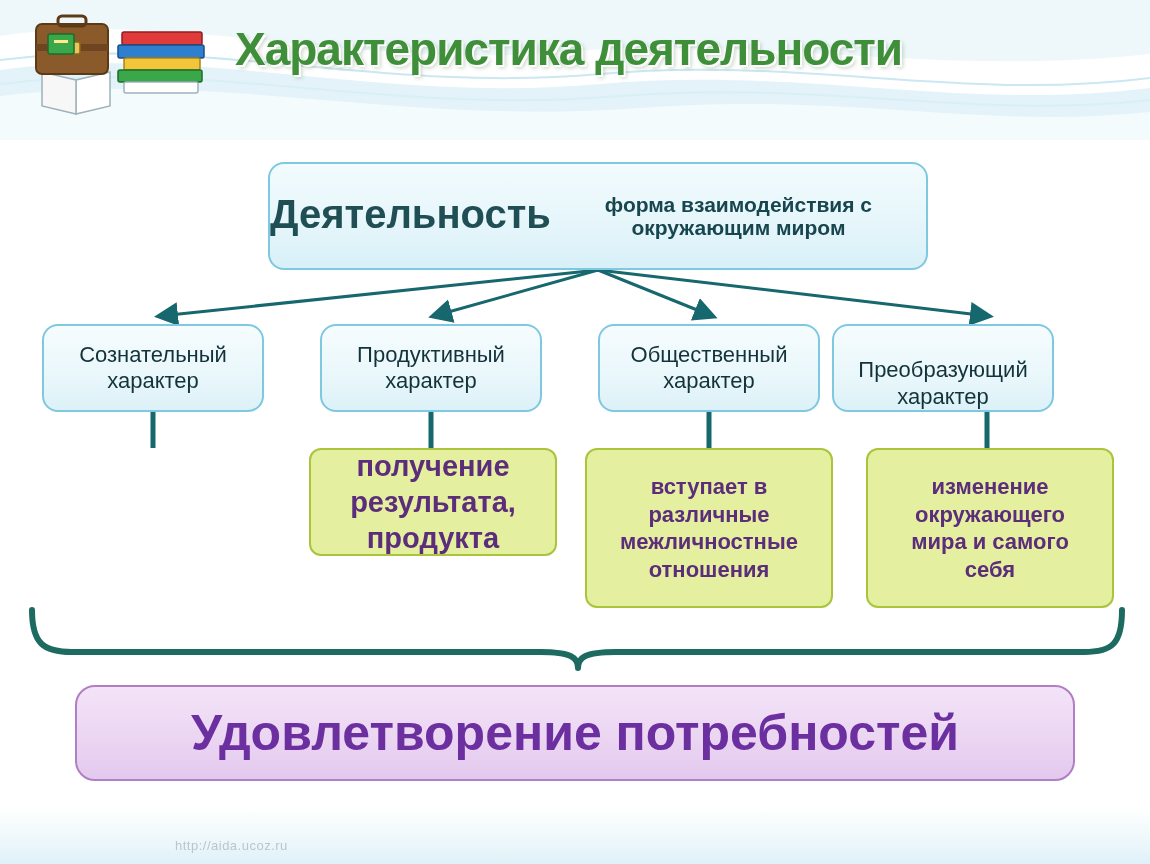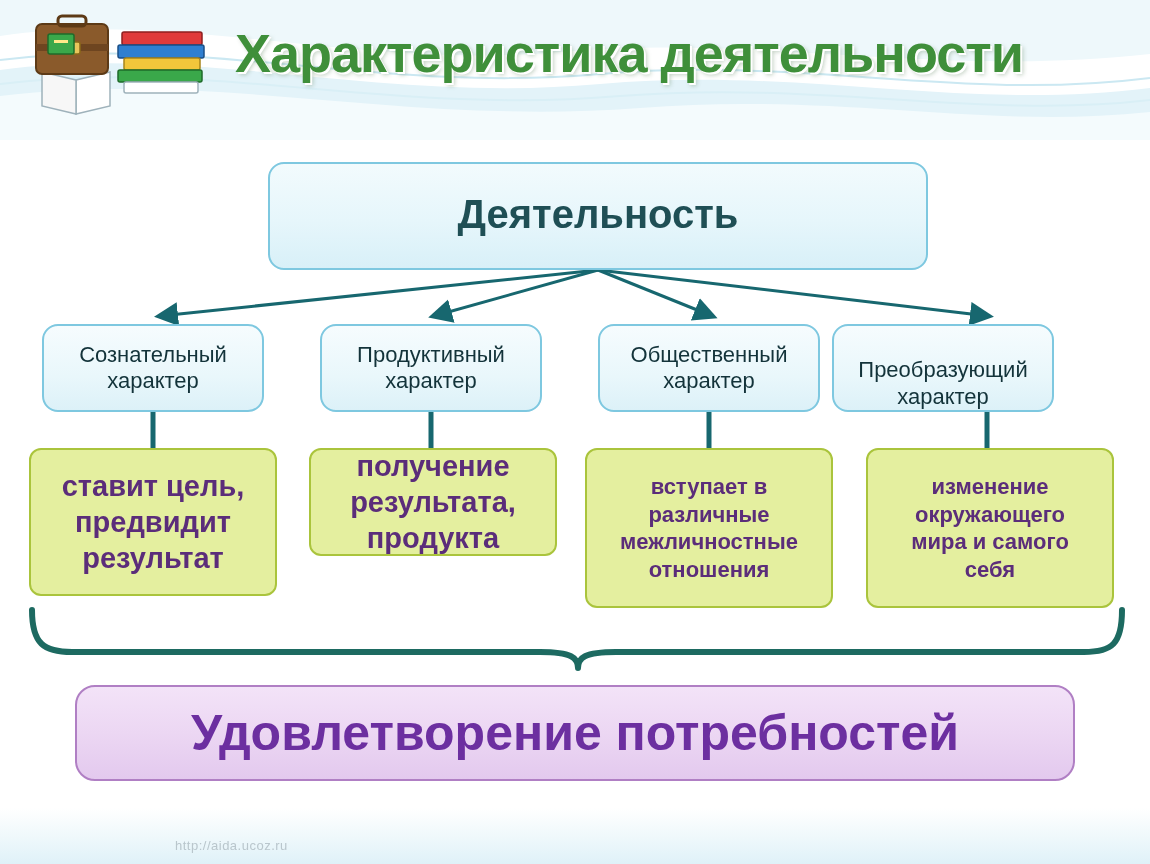--- a/index.html
+++ b/index.html
@@ -14,21 +14,21 @@
   .header{
     position:absolute;left:0;top:0;width:1150px;height:148px;
     background:linear-gradient(180deg,#ffffff 0%,#f2fbfd 40%,#e2f4fa 70%,#ffffff 100%);
     overflow:hidden;
   }
   .header .wave{
     position:absolute;left:0;top:0;width:1150px;height:148px;
   }
   .header-title{
     position:absolute;left:235px;top:22px;width:900px;height:82px;
-    font-size:54px;font-weight:bold;
+    font-size:46px;font-weight:bold;
     font-family:"Liberation Sans", sans-serif;
     color:#3f8f3a;
     letter-spacing:-1px;
     text-shadow:2px 2px 0 #ffffff, 3px 3px 4px rgba(120,150,120,.45);
     white-space:nowrap;
   }
   
   .clipart{position:absolute;left:18px;top:10px;width:200px;height:120px;}
   
   .canvas{position:absolute;left:0;top:148px;width:1150px;height:660px;}
@@ -151,44 +151,40 @@
     <path d="M431,264 L431,300" stroke="#17676f" stroke-width="5" fill="none"></path>
     <path d="M709,264 L709,300" stroke="#17676f" stroke-width="5" fill="none"></path>
     <path d="M987,264 L987,300" stroke="#17676f" stroke-width="5" fill="none"></path>
 
     <path d="M32,462 C32,496 44,504 72,504 L540,504 C572,504 578,510 578,520
              C578,510 584,504 616,504 L1084,504 C1112,504 1122,496 1122,462" stroke="#1d6a61" stroke-width="6" fill="none" stroke-linecap="round" stroke-linejoin="round"></path>
   </svg>
 
   <div class="box root-box">
     <div class="root-title">Деятельность</div>
+    <div class="root-sub">форма взаимодействия с окружающим миром</div>
   </div>
 
   <div class="box mid-box mid-1">
     <span class="lbl">Сознательный
 характер</span>
   </div>
   <div class="box mid-box mid-2">
     <span class="lbl">Продуктивный
 характер</span>
   </div>
   <div class="box mid-box mid-3">
     <span class="lbl">Общественный
 характер</span>
   </div>
   <div class="box mid-box mid-4">
     <span class="lbl">Преобразующий
 характер</span>
   </div>
 
-  <div class="box leaf-box leaf-1">
-    <span class="lbl">ставит цель,
-предвидит
-результат</span>
-  </div>
   <div class="box leaf-box leaf-2">
     <span class="lbl">получение
 результата,
 продукта</span>
   </div>
   <div class="box leaf-box leaf-3">
     <span class="lbl">вступает в
 различные
 межличностные
 отношения</span>

